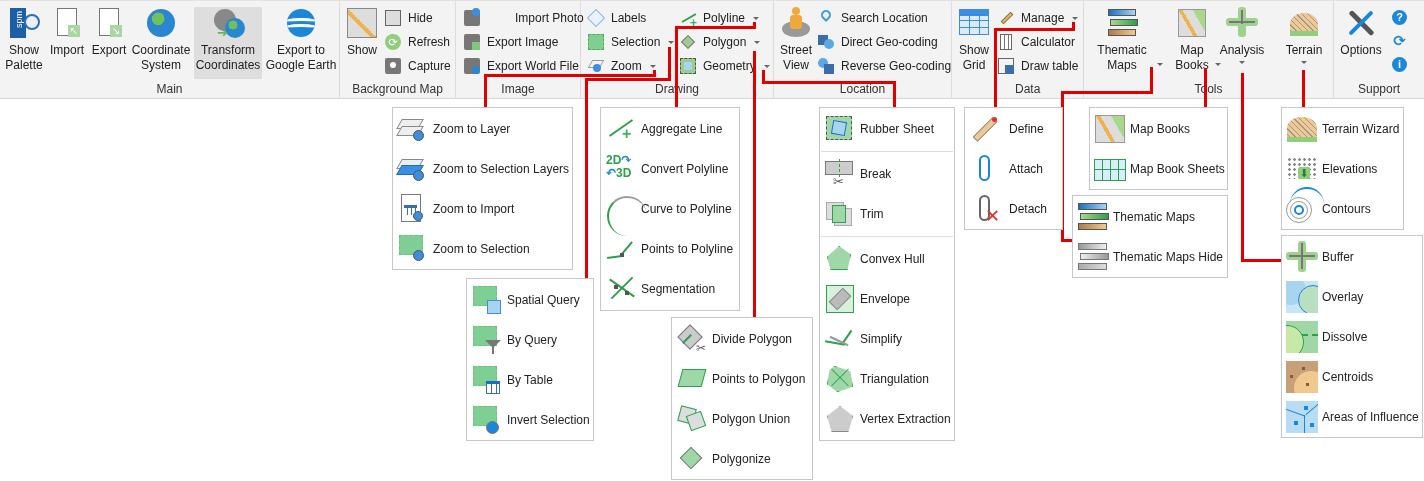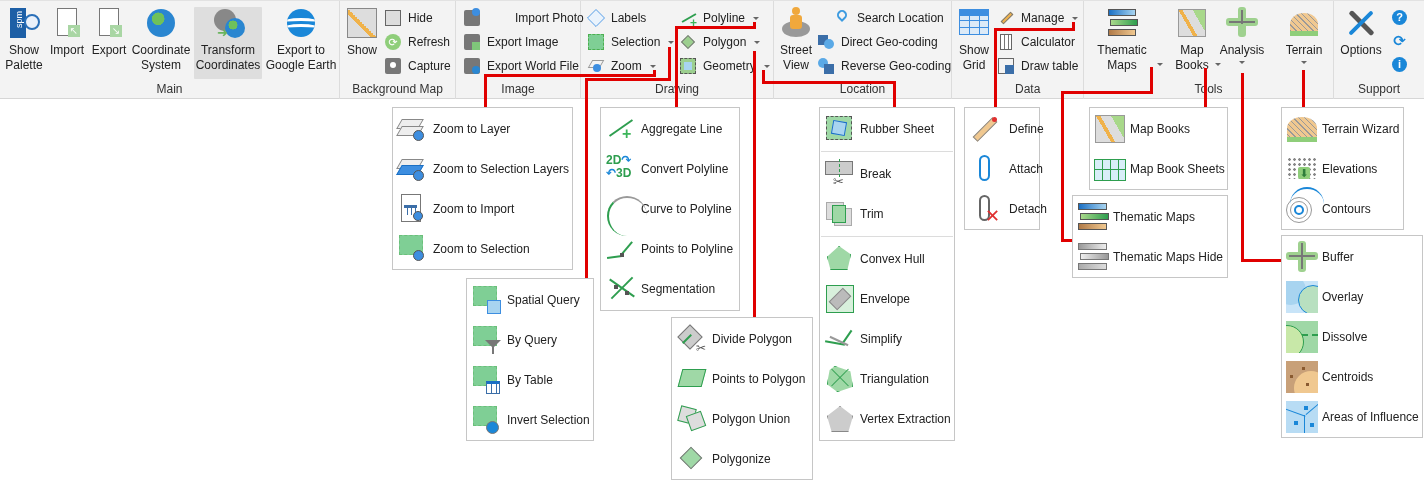--- a/index.html
+++ b/index.html
@@ -193,21 +193,21 @@
   <div class="group" style="left:774px;width:178px;">
     <div class="big-btn" style="left:3px;width:38px;">
       <div class="icon">
         <div class="abs" style="left:2px;top:14px;width:28px;height:16px;border-radius:50%;background:#999;"></div>
         <div class="abs" style="left:12px;top:0px;width:8px;height:8px;border-radius:50%;background:#f0a83c;"></div>
         <div class="abs" style="left:10px;top:8px;width:12px;height:14px;border-radius:3px;background:#f0a83c;"></div>
       </div>
       <div>Street</div>
       <div>View</div>
     </div>
-    <div class="small-btn" style="left:60px;top:7px;justify-content:center;">
+    <div class="small-btn" style="left:44px;top:7px;justify-content:center;">
       <span class="sicon">
           <span class="abs" style="left:3px;top:0px;width:10px;height:10px;border-radius:50% 50% 50% 0;transform:rotate(-45deg);border:2px solid #3d9be0;"></span>
         </span>
       <span>Search Location</span>
     </div>
     <div class="small-btn" style="left:44px;top:31px;">
       <span class="sicon">
           <span class="abs" style="left:0;top:1px;width:10px;height:10px;background:#3b6ea8;"></span>
           <span class="abs" style="left:6px;top:5px;width:10px;height:10px;border-radius:50%;background:#5aa9e6;"></span>
         </span>
@@ -537,21 +537,21 @@
     <span>Triangulation</span>
   </div>
   <div class="menu-item" style="top:293px;">
     <span class="micon">
         <span class="abs" style="left:3px;top:3px;width:26px;height:26px;background:#ccc;border:1px solid #888;clip-path:polygon(50% 0,100% 38%,82% 100%,18% 100%,0 38%);"></span>
       </span>
     <span>Vertex Extraction</span>
   </div>
 </div>
 
-<div class="panel" style="left:964px;top:107px;width:76px;height:123px;">
+<div class="panel" style="left:964px;top:107px;width:99px;height:123px;">
   <div class="menu-item" style="top:3px;">
     <span class="micon">
         <span class="abs" style="left:2px;top:13px;width:28px;height:7px;background:#f0c890;border:1px solid #888;transform:rotate(-45deg);"></span>
         <span class="abs" style="left:23px;top:4px;width:5px;height:5px;background:#e03030;border-radius:50%;"></span>
       </span>
     <span style="margin-left:4px;">Define</span>
   </div>
   <div class="menu-item" style="top:43px;">
     <span class="micon">
         <span class="abs" style="left:10px;top:2px;width:11px;height:26px;border:2px solid #1a87d8;border-radius:6px;"></span>

